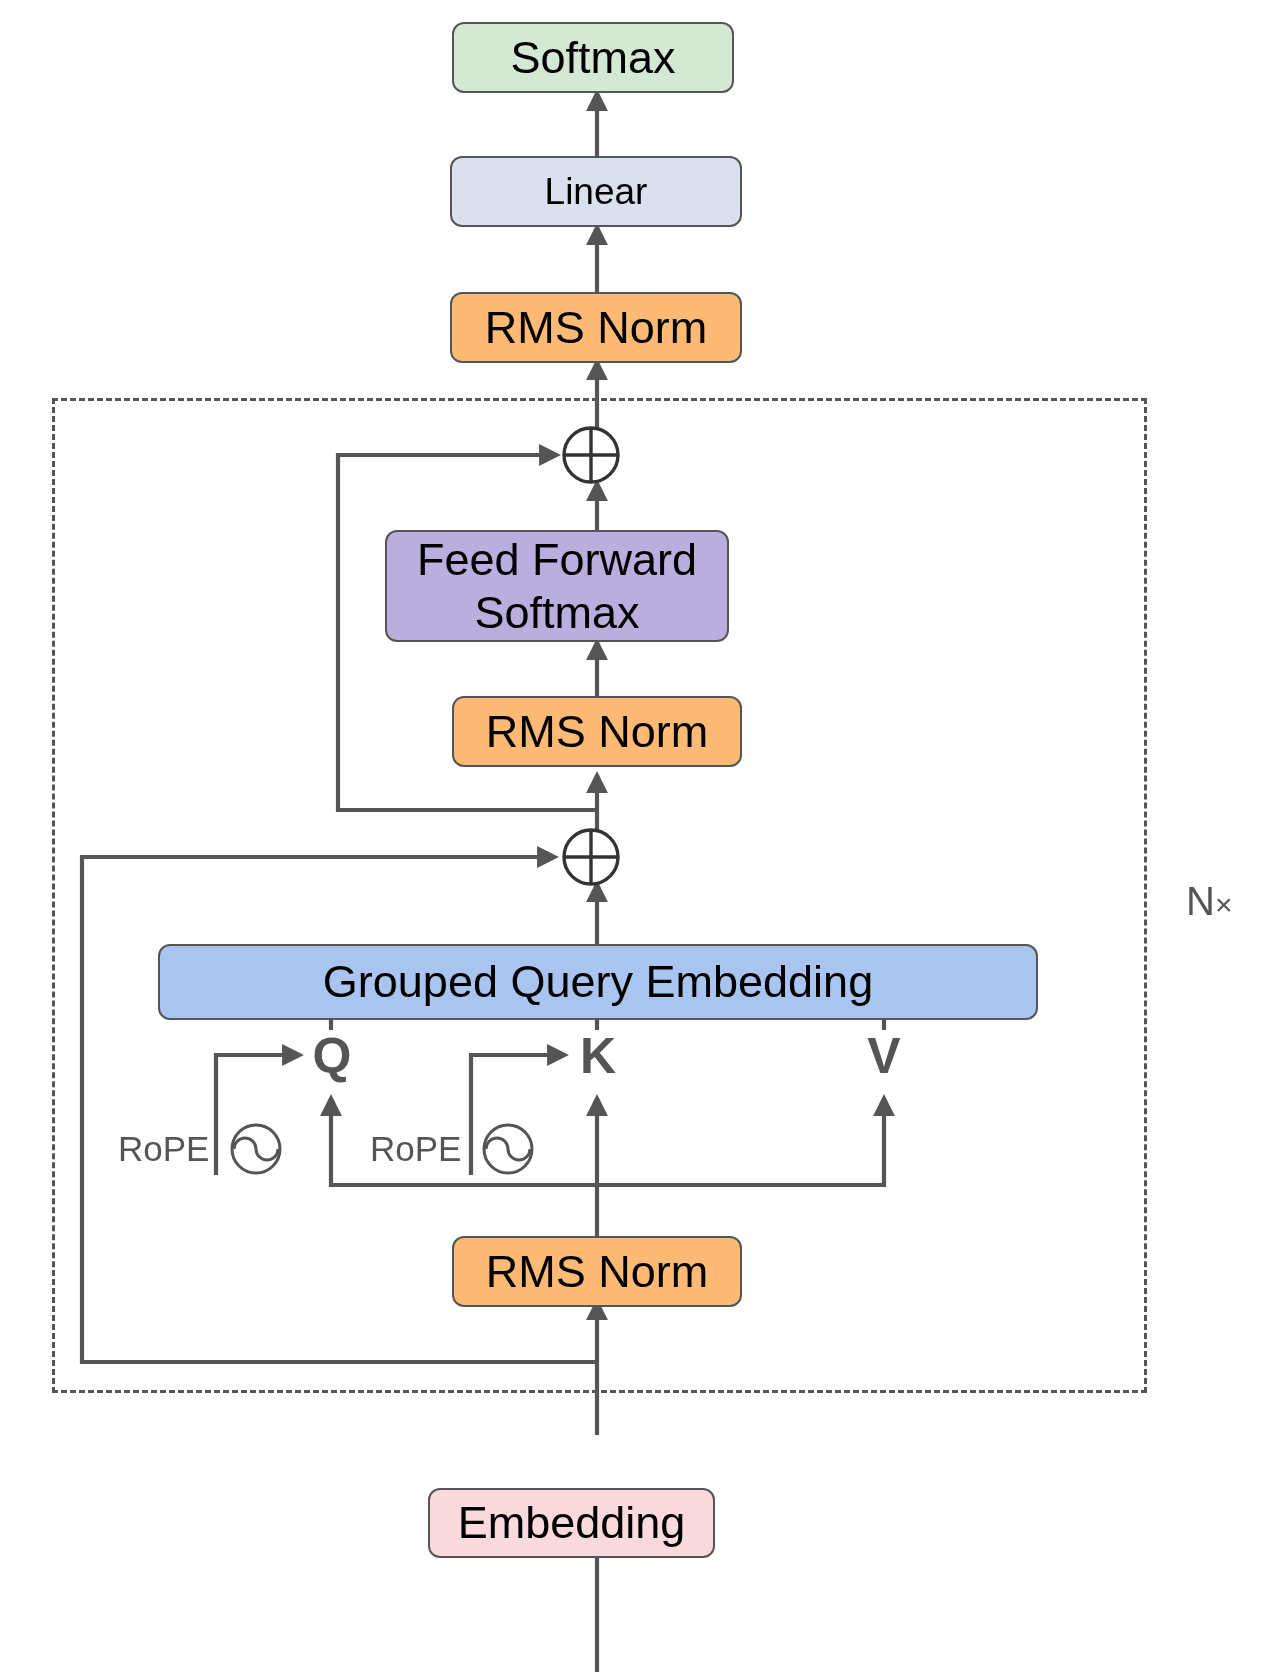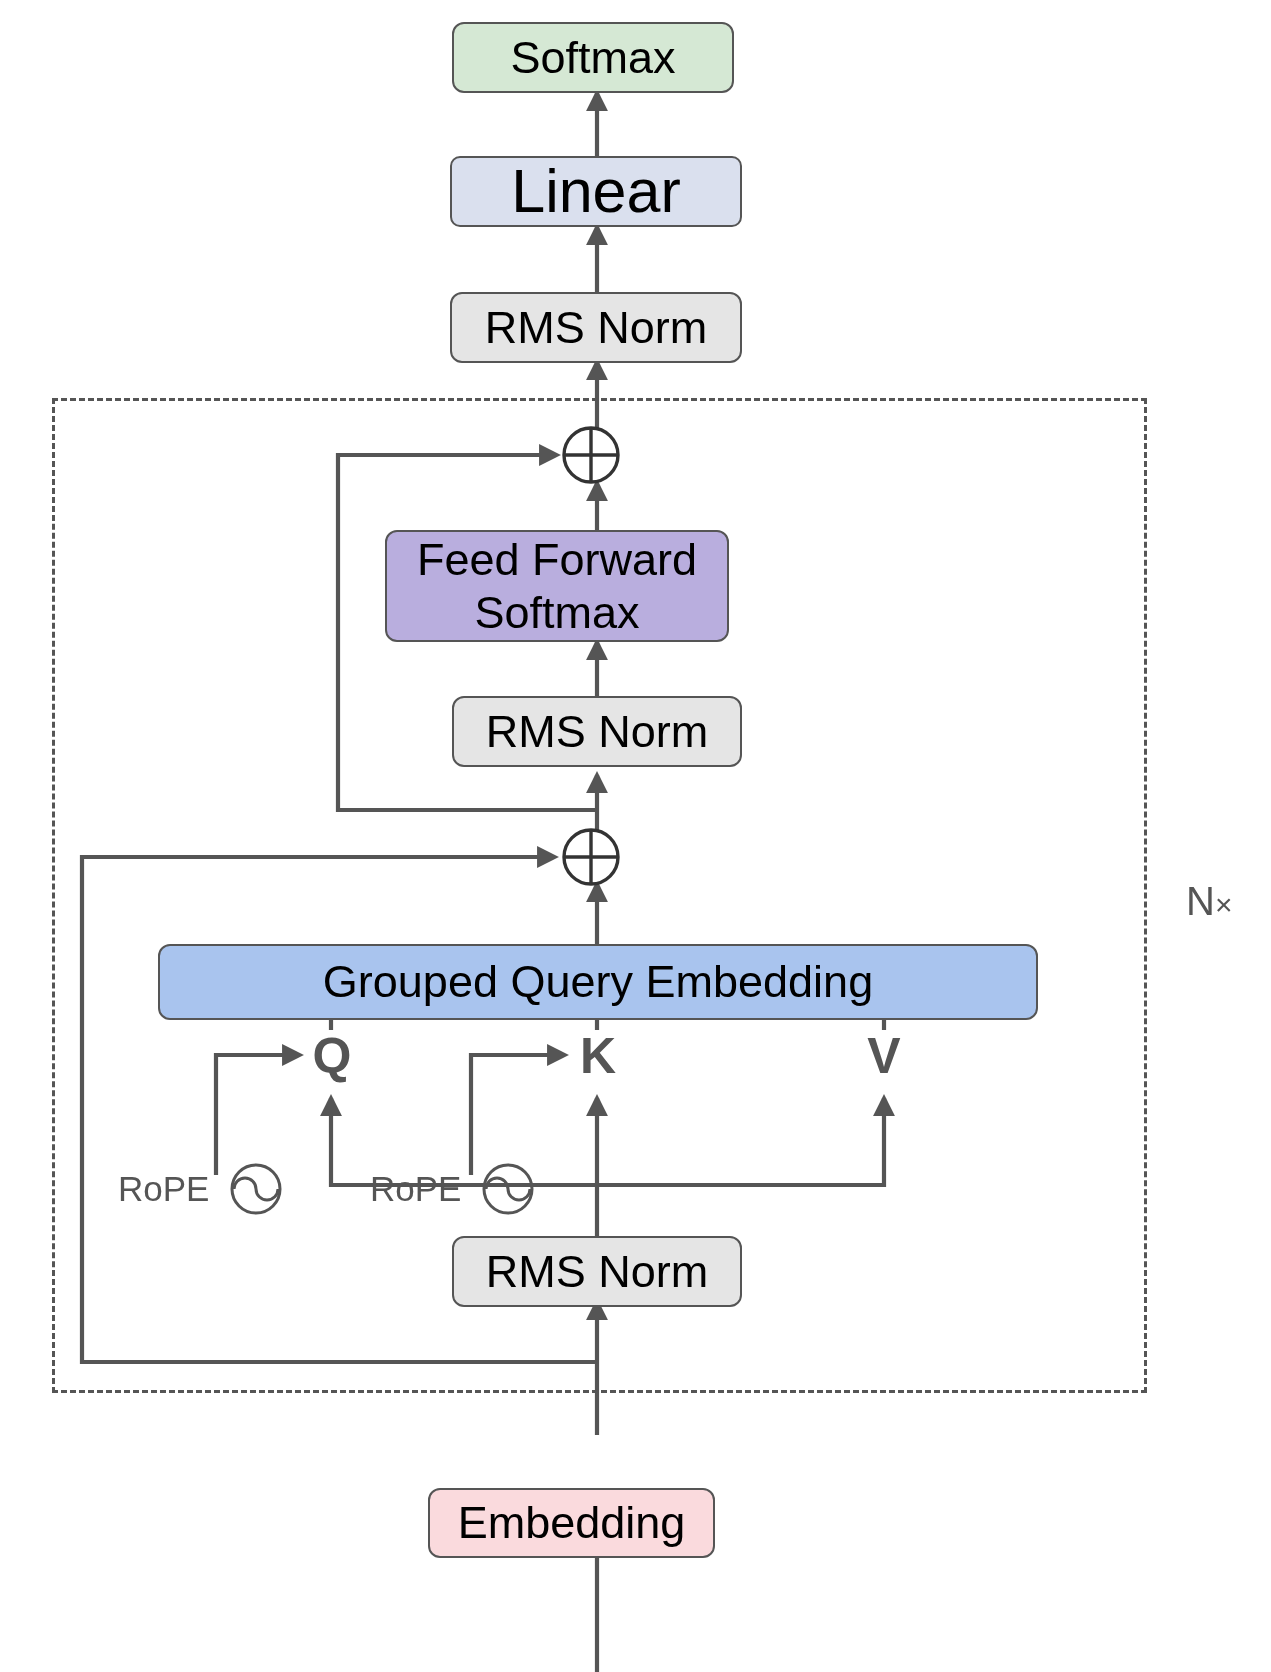--- a/index.html
+++ b/index.html
@@ -33,40 +33,39 @@
     display: flex;
     align-items: center;
     justify-content: center;
     text-align: center;
     color: #000000;
     line-height: 1.18;
     font-weight: 400;
   }
   .node.softmax   { background: #d5e8d4; }
   .node.linear    { background: #dae0ee; }
-  .node.rmsnorm   { background: #e5e5e5; }
+  .node.rmsnorm   { background: #fdba74; }
   .node.ffn       { background: #b9aede; }
   .node.gqa       { background: #a9c4ee; }
   .node.embedding { background: #fadadd; }
 
   .qkv-label {
     position: absolute;
     font-weight: bold;
     color: #555555;
     font-size: 50px;
     line-height: 1;
     text-align: center;
   }
   .rope {
     position: absolute;
     display: flex;
     align-items: center;
     gap: 20px;
     color: #555555;
-    margin-top: 40px;
   }
   .rope .rope-text {
     font-size: 35px;
     color: #555555;
     letter-spacing: 0px;
   }
   .nx-label {
     position: absolute;
     color: #555555;
     font-size: 40px;
@@ -140,21 +139,21 @@
       <circle cx="591" cy="857" r="27"></circle>
     </g>
     <g stroke="#333333" stroke-width="3.4" fill="none">
       <path d="M 564 455 L 618 455 M 591 428 L 591 482"></path>
       <path d="M 564 857 L 618 857 M 591 830 L 591 884"></path>
     </g>
   </svg>
 
   <div class="node softmax" style="left:452px; top:22px; width:282px; height:71px; font-size:45px;">Softmax</div>
 
-  <div class="node linear" style="left:450px; top:156px; width:292px; height:71px; font-size:61px;border-radius:10px;">Linear</div>
+  <div class="node linear" style="left:450px; top:156px; width:292px; height:71px; font-size:37px;">Linear</div>
 
   <div class="node rmsnorm" style="left:450px; top:292px; width:292px; height:71px; font-size:45px;">RMS Norm</div>
 
   <div class="node ffn" style="left:385px; top:530px; width:344px; height:112px; font-size:45px; flex-direction:column;">
     <span>Feed Forward</span>
     <span>Softmax</span>
   </div>
 
   <div class="node rmsnorm" style="left:452px; top:696px; width:290px; height:71px; font-size:45px;">RMS Norm</div>
 

